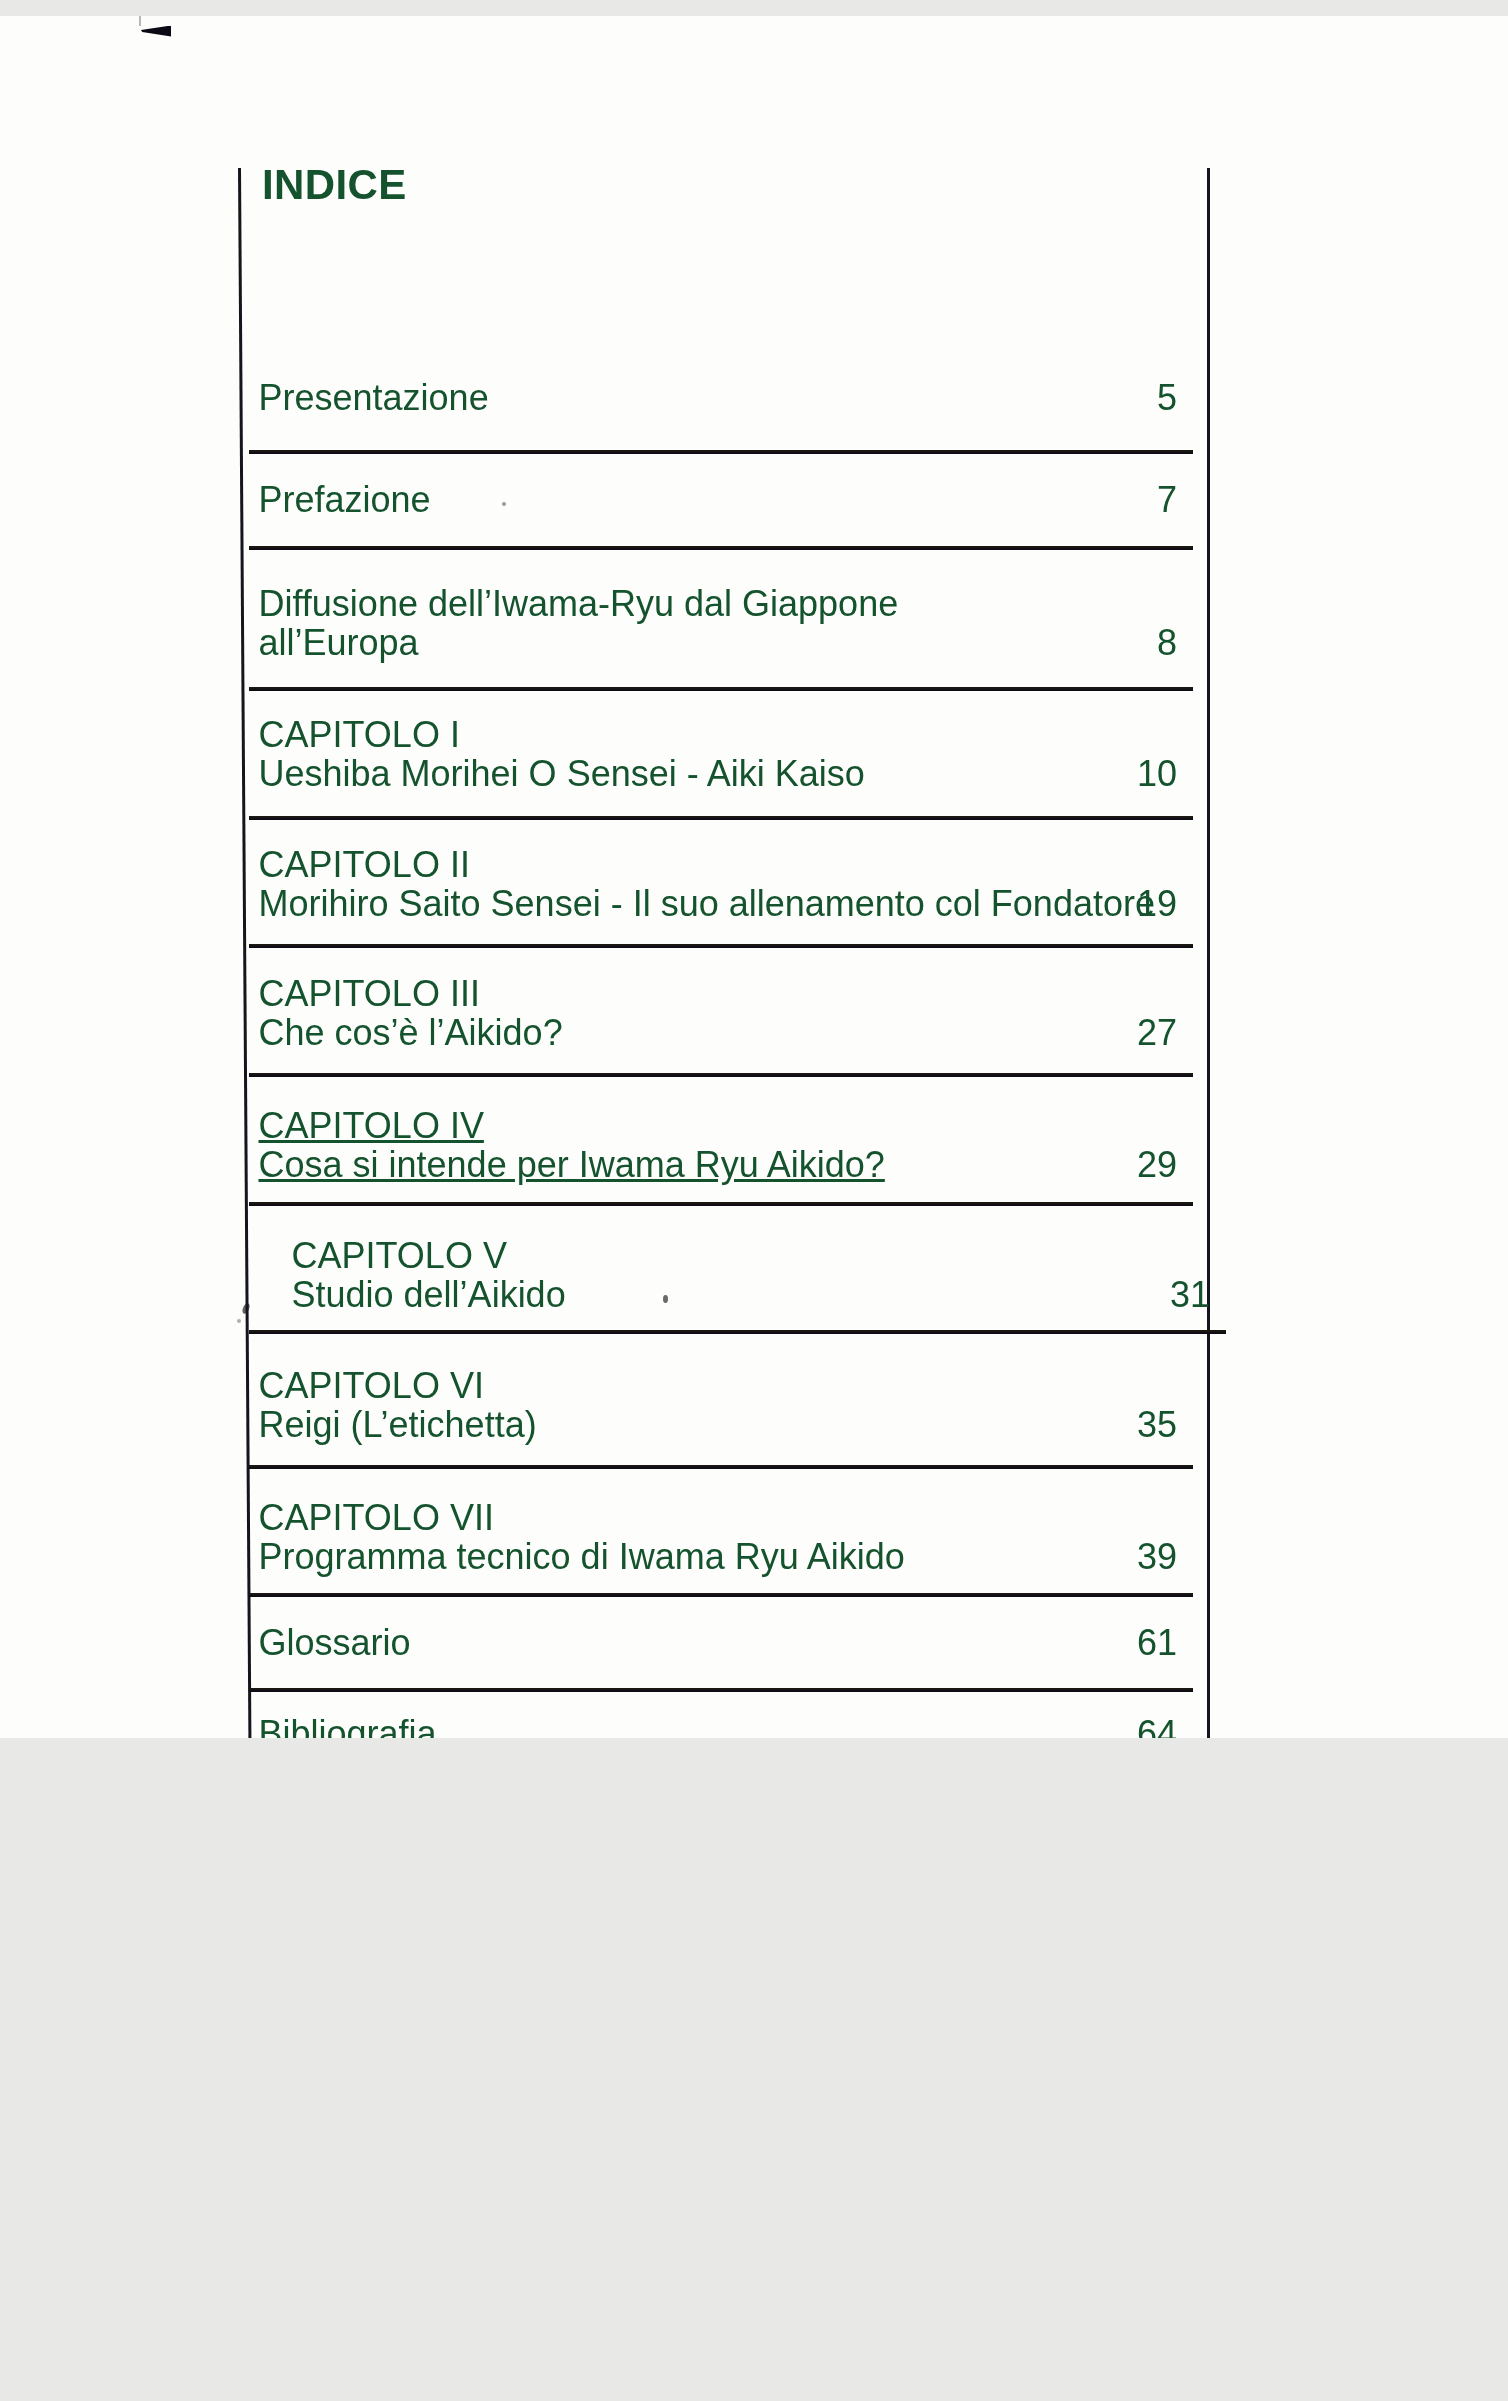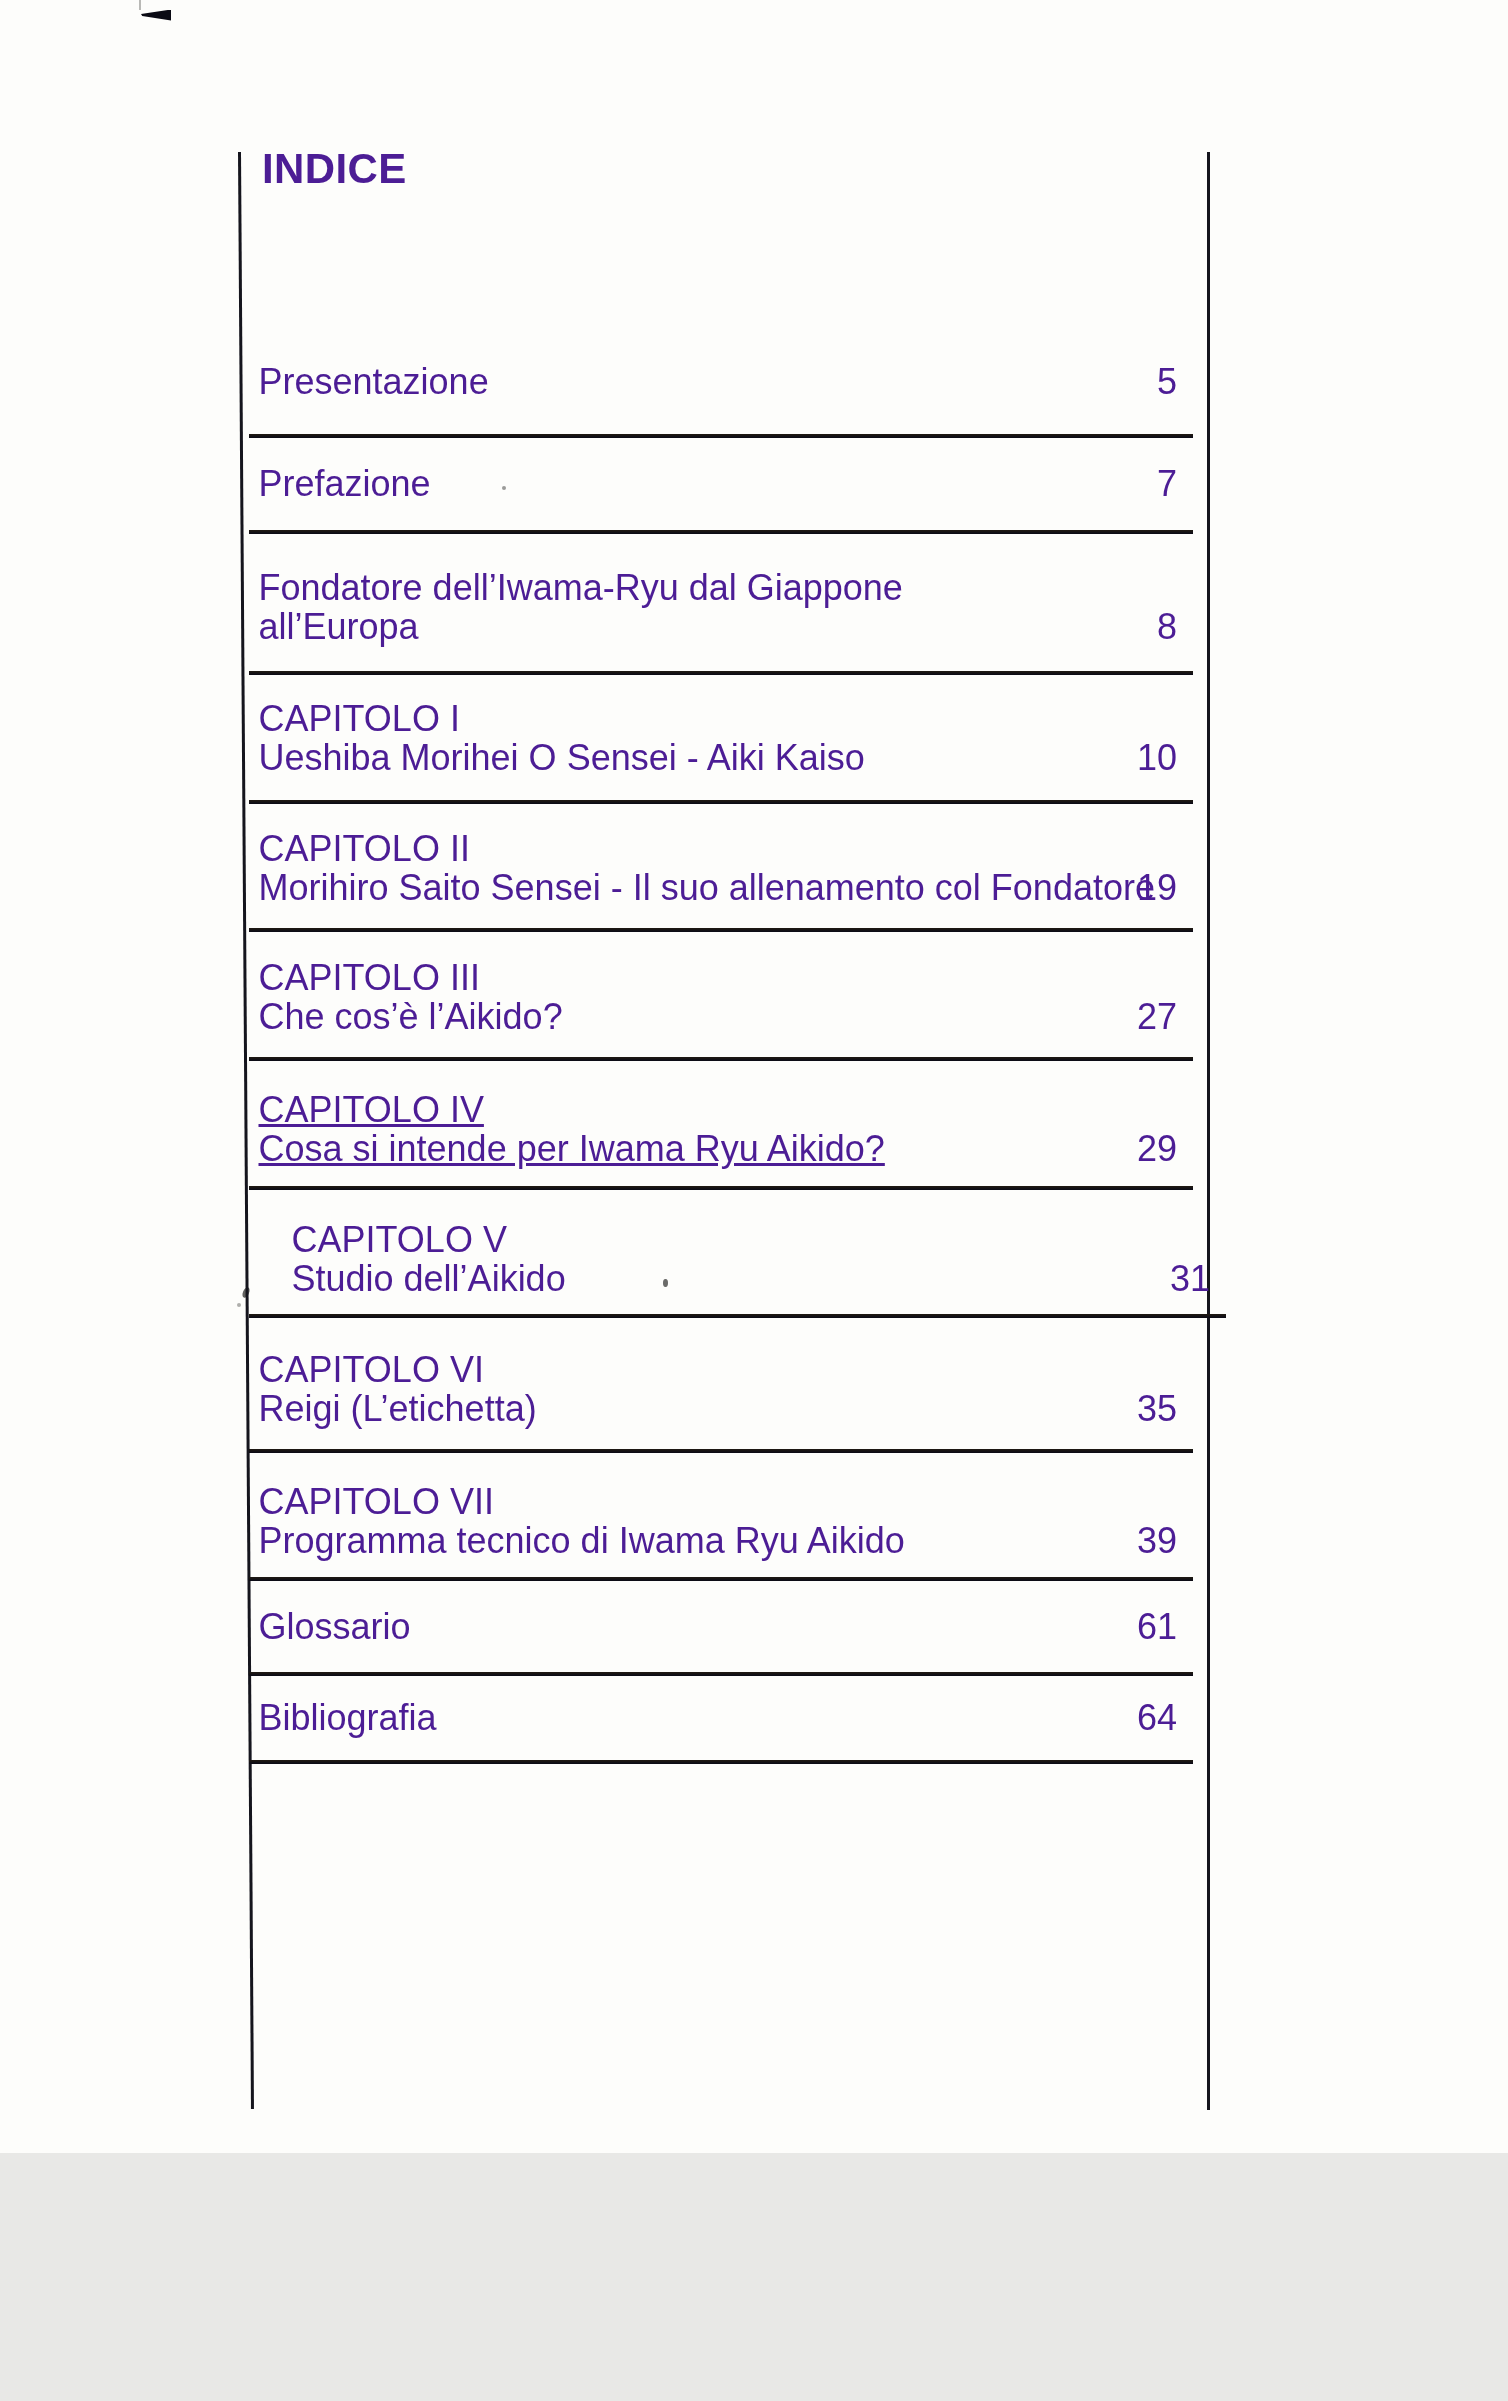--- a/index.html
+++ b/index.html
@@ -3,26 +3,26 @@
 <meta charset="utf-8">
 <style>
   html, body {
     margin: 0;
     padding: 0;
     background: #e8e8e6;
   }
   .scan-page {
     position: relative;
     width: 1509px;
-    height: 2153px;
-    margin: 0 auto;
+    height: 1722px;
+    margin: 16px auto;
     background: #fdfdfb;
     overflow: hidden;
     font-family: "Liberation Sans", "DejaVu Sans", sans-serif;
-    color: #4c1d95;
+    color: #14532d;
   }
   
   .vrule {
     position: absolute;
     width: 3.2px;
     background: #15151d;
   }
   .vrule.left {
     left: 238px; top: 152px; height: 1957px;
     transform: rotate(-0.38deg);
@@ -117,21 +117,21 @@
     <div class="rule"></div>
   </div>
 
   <div class="toc-row" style="top:464px;height:70px;">
     <div class="entry-line">Prefazione</div>
     <div class="entry-page">7</div>
     <div class="rule"></div>
   </div>
 
   <div class="toc-row" style="top:568px;height:107px;">
-    <div class="entry-line">Fondatore dell’Iwama-Ryu dal Giappone</div>
+    <div class="entry-line">Diffusione dell’Iwama-Ryu dal Giappone</div>
     <div class="entry-line">all’Europa</div>
     <div class="entry-page on-line2">8</div>
     <div class="rule"></div>
   </div>
 
   <div class="toc-row" style="top:699px;height:105px;">
     <div class="entry-line">CAPITOLO I</div>
     <div class="entry-line">Ueshiba Morihei O Sensei - Aiki Kaiso</div>
     <div class="entry-page on-line2">10</div>
     <div class="rule"></div>

